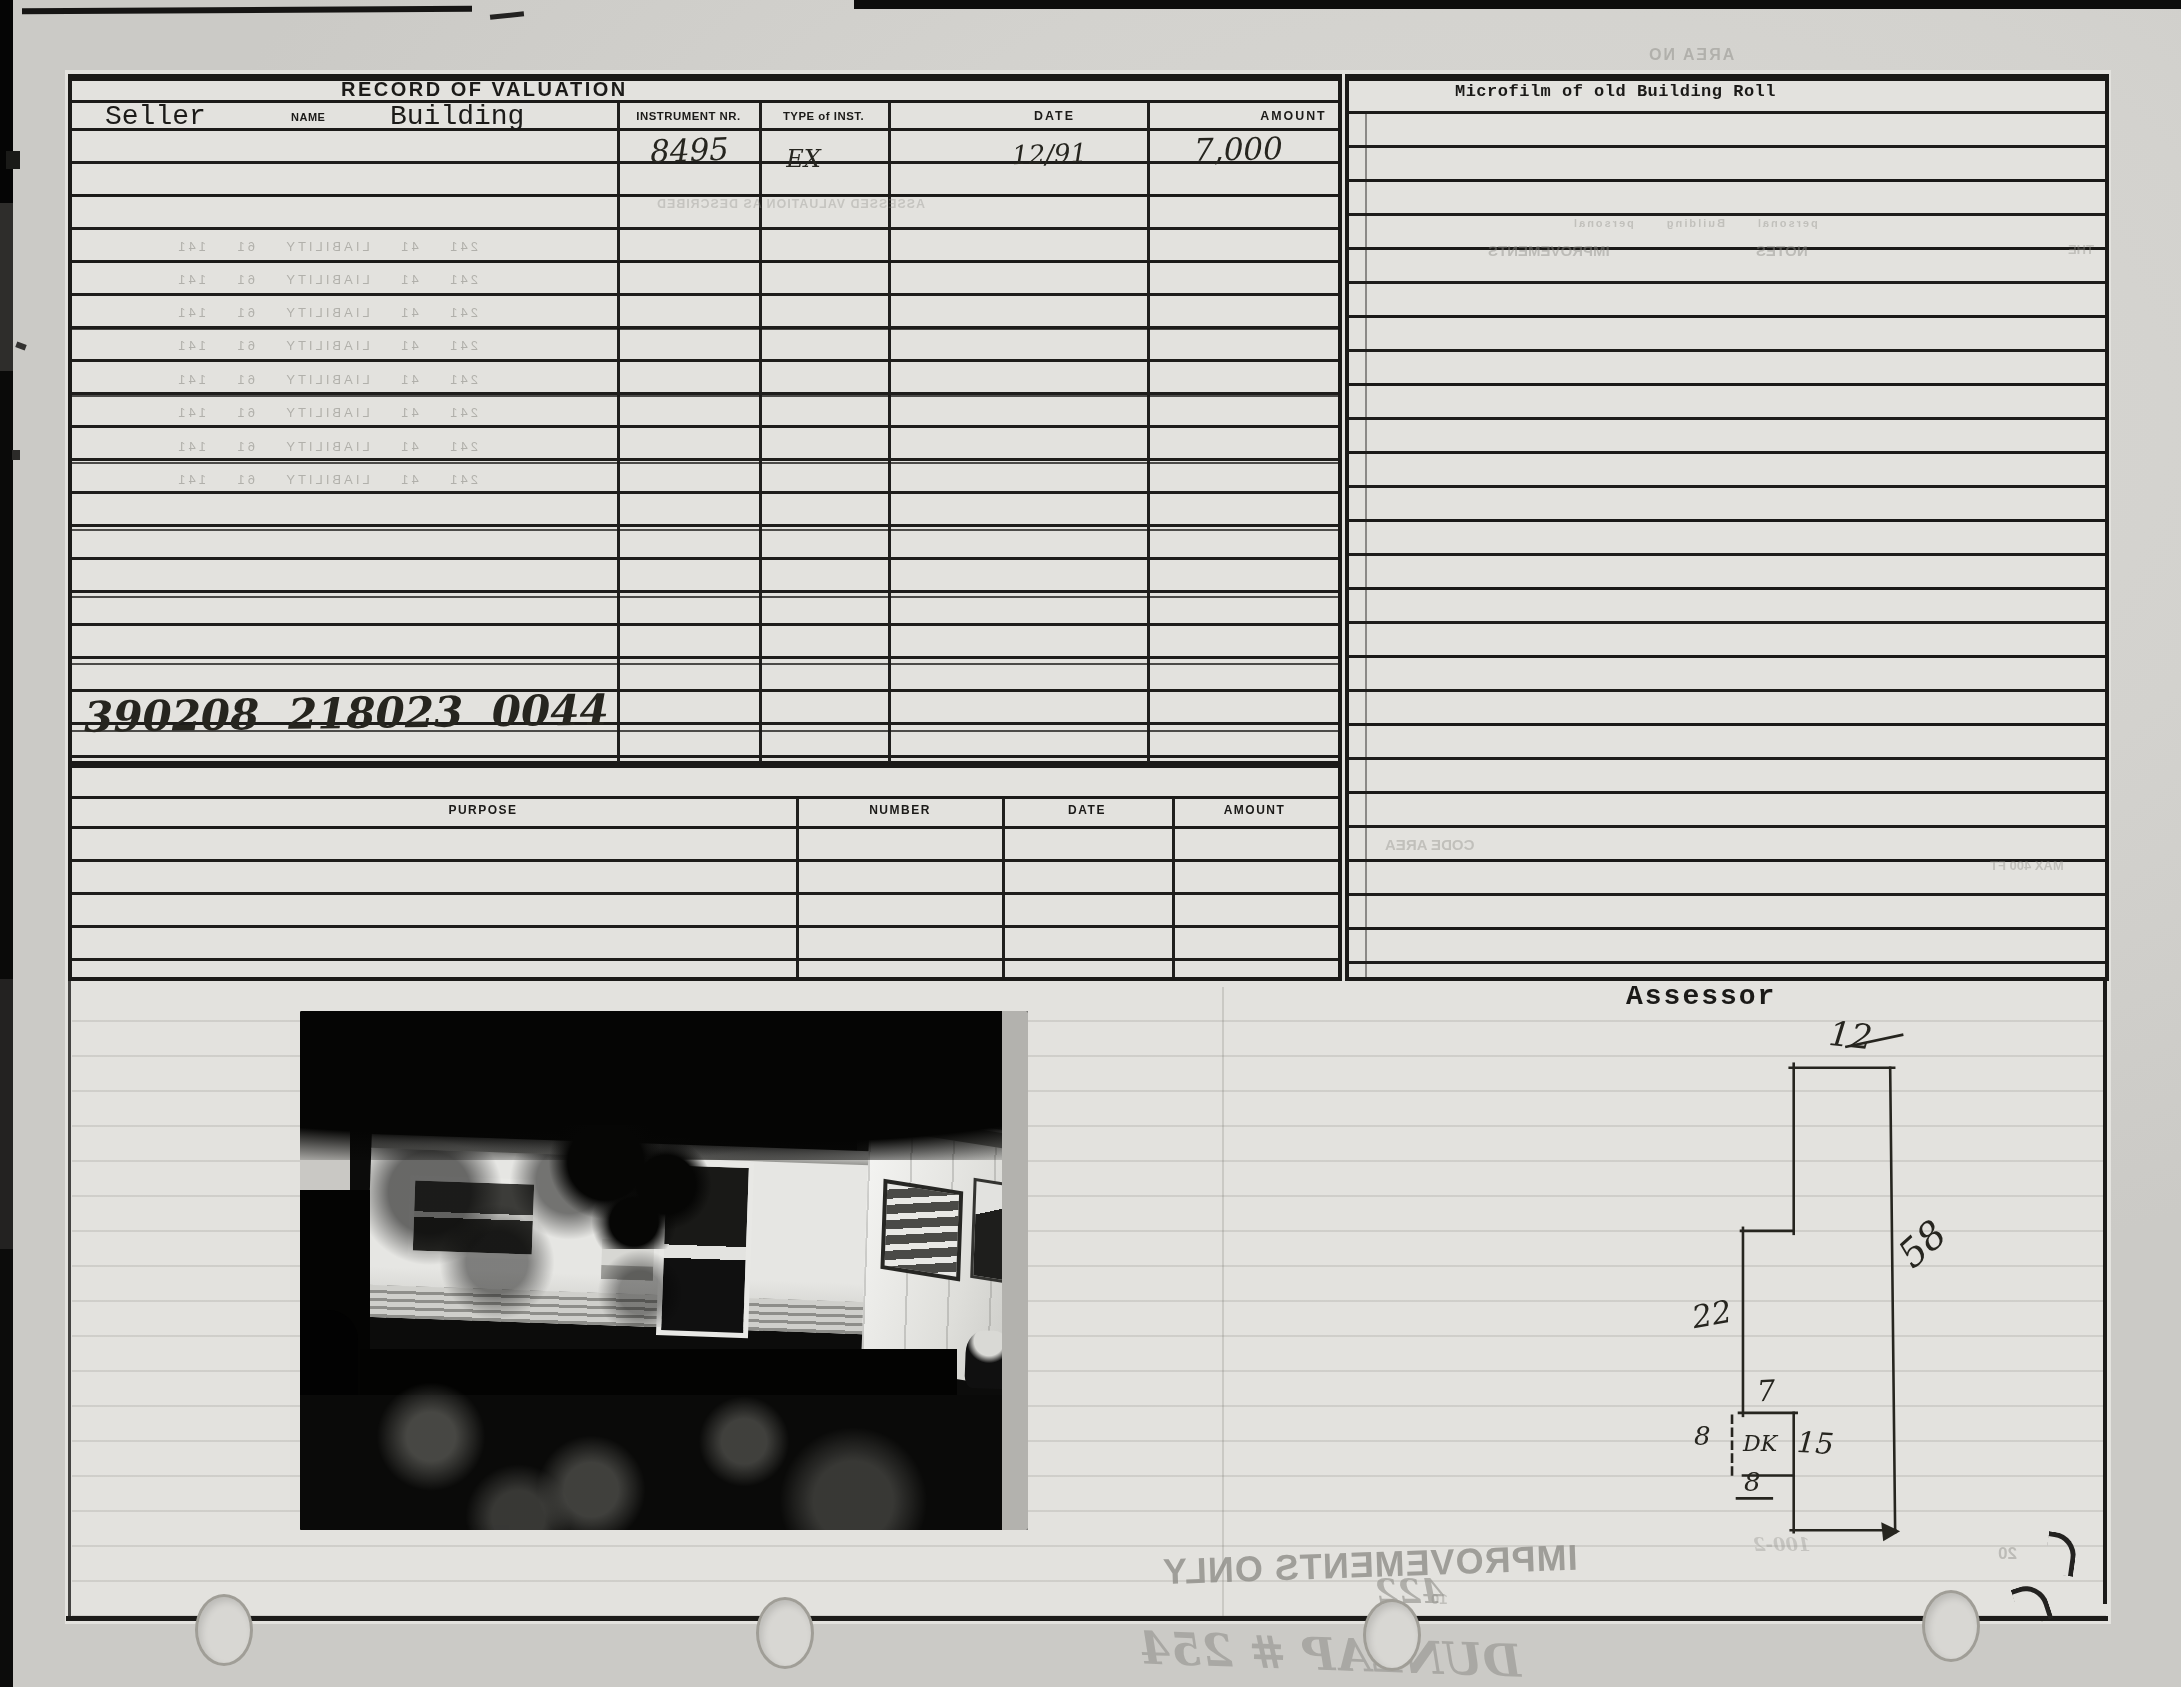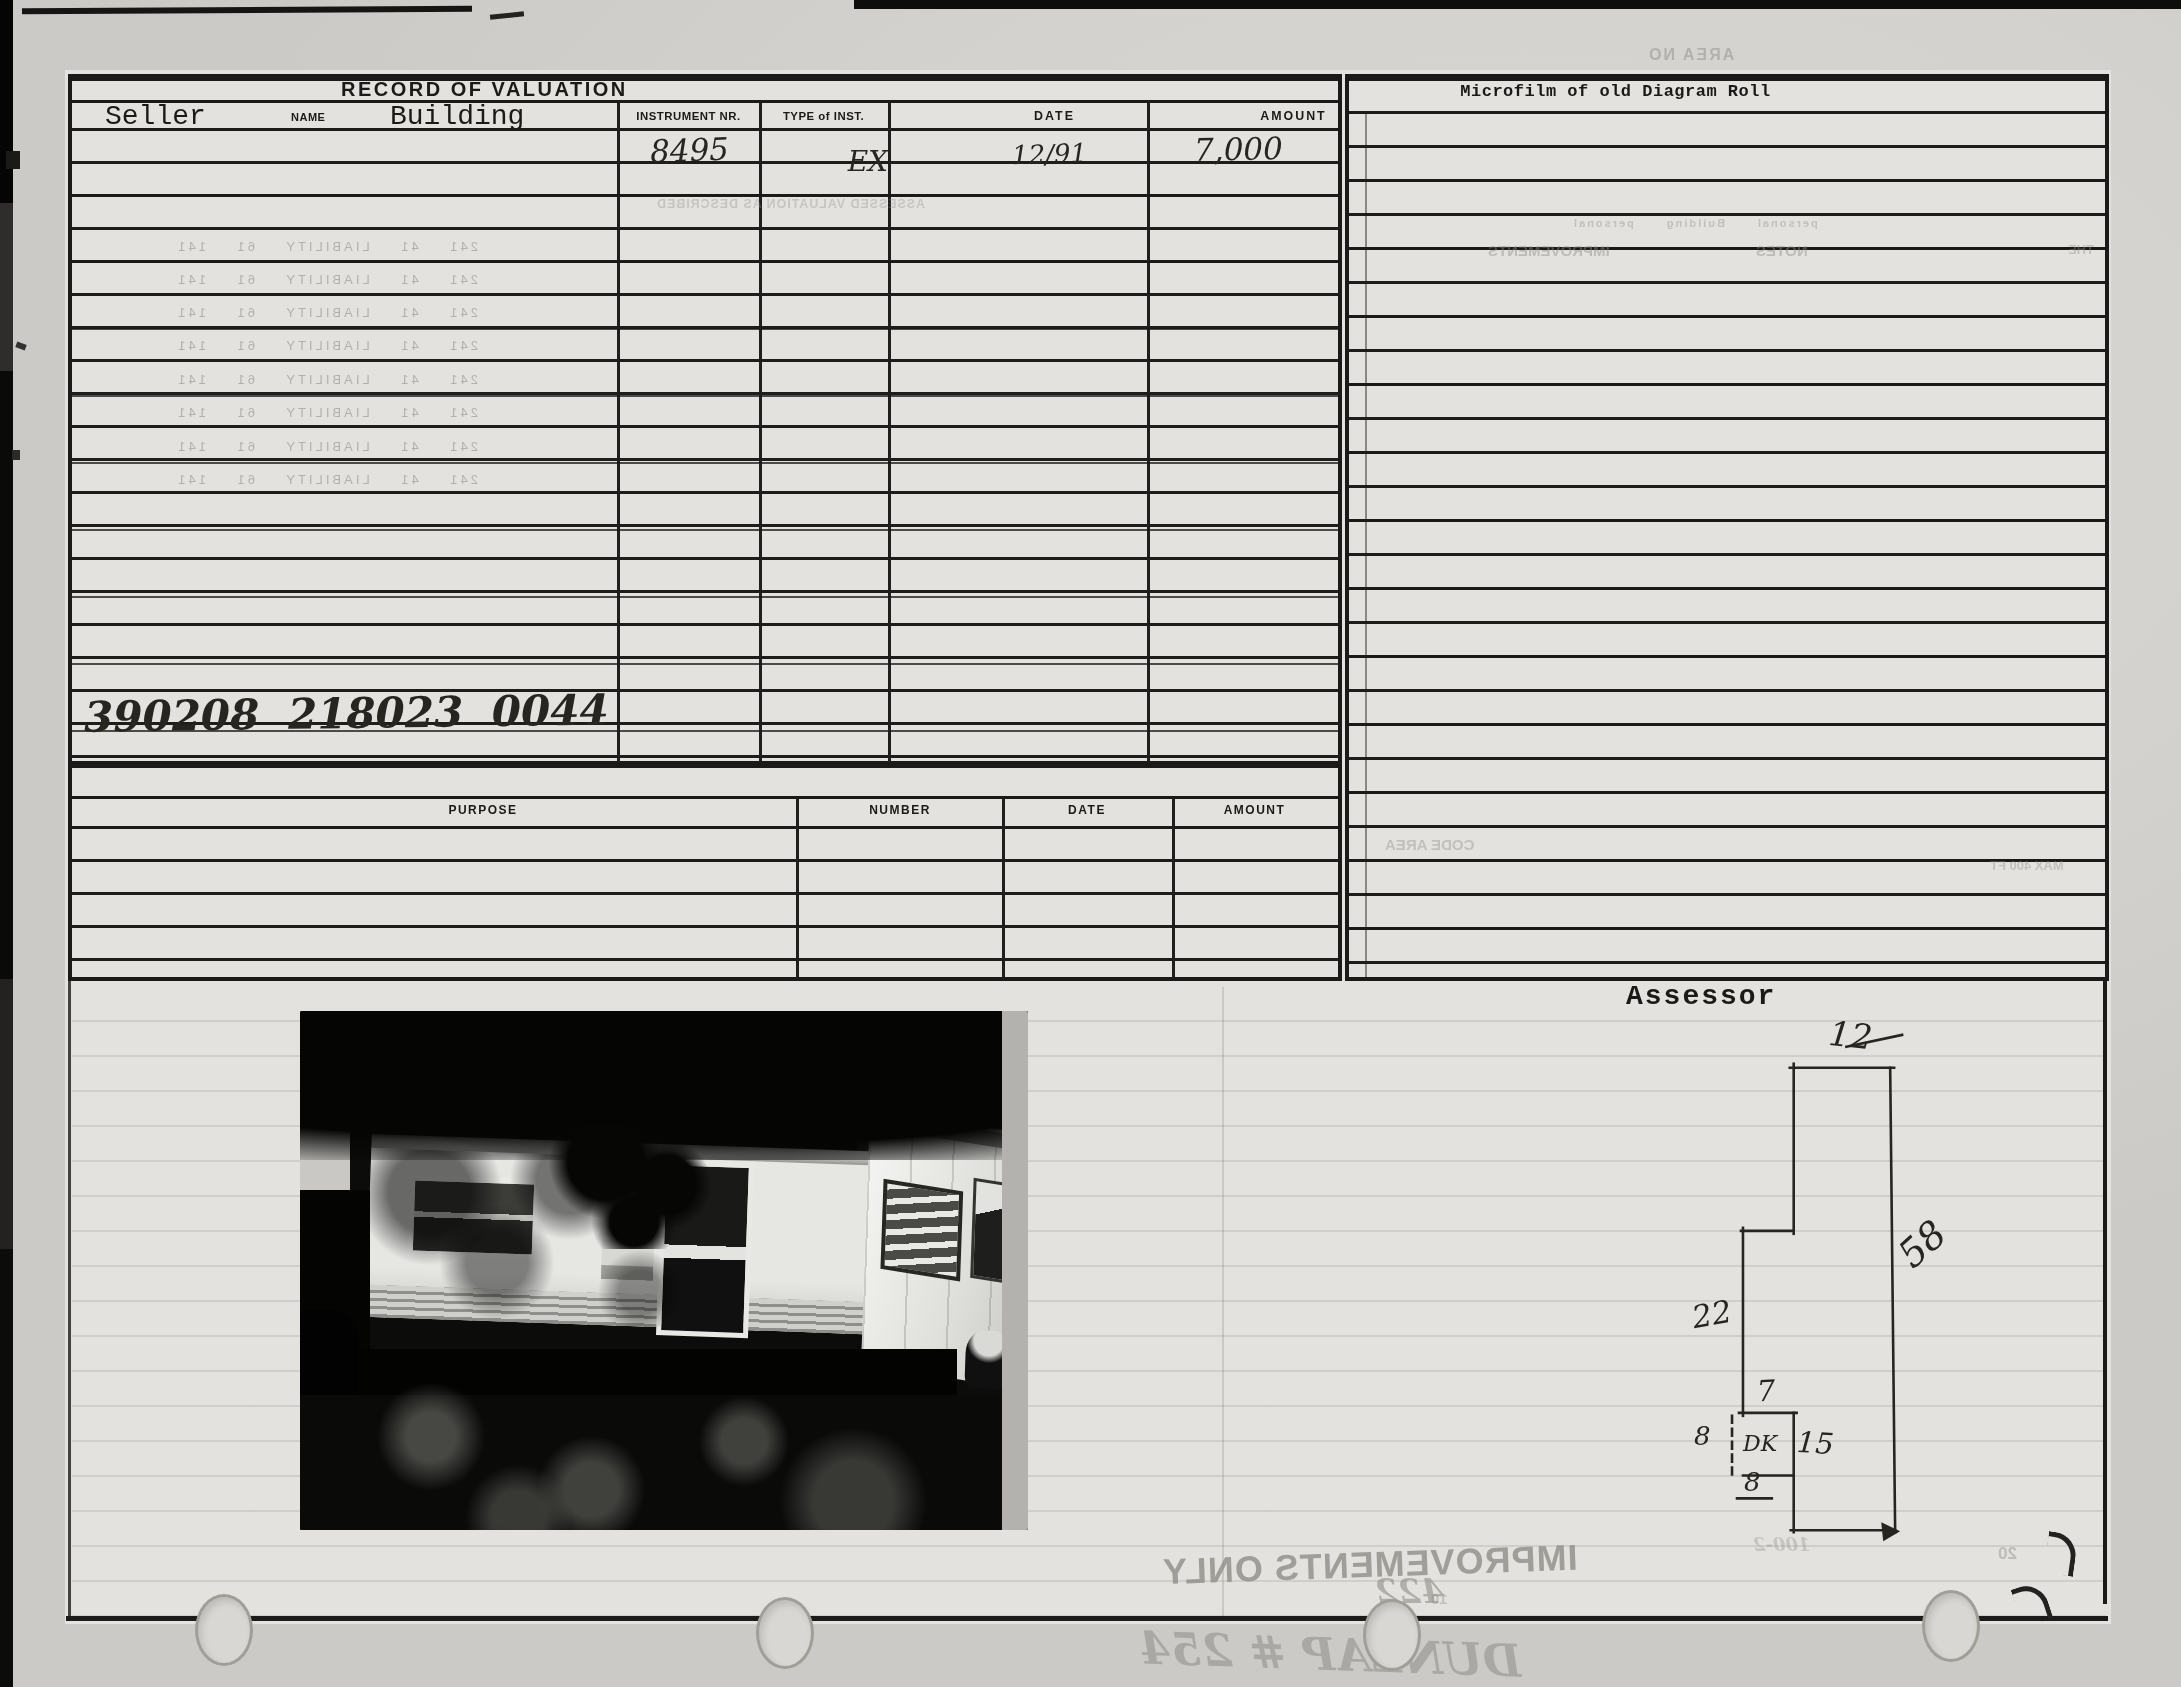--- a/index.html
+++ b/index.html
@@ -61,21 +61,21 @@
 
   <div class="abs vline" style="left:617px;top:103px;width:2.5px;height:659px;"></div>
   <div class="abs vline" style="left:759px;top:103px;width:2.5px;height:659px;"></div>
   <div class="abs vline" style="left:888px;top:103px;width:2.5px;height:659px;"></div>
   <div class="abs vline" style="left:1147px;top:103px;width:2.5px;height:659px;"></div>
 
   <div class="abs rows-ot" style="left:72px;top:131px;width:1266px;height:631px;"></div>
   <div class="abs rows-ot2" style="left:72px;top:131px;width:1266px;height:631px;"></div>
 
   <div class="abs hand ctr" style="left:625px;top:132px;width:129px;font-size:31px;transform:rotate(-2deg);">8495</div>
-  <div class="abs hand ctr" style="left:759px;top:145px;width:129px;font-size:28px;text-align:right;">EX</div>
+  <div class="abs hand ctr" style="left:739px;top:145px;width:129px;font-size:24px;">EX</div>
   <div class="abs hand ctr" style="left:985px;top:139px;width:129px;font-size:26px;transform:rotate(-2deg);">12/91</div>
   <div class="abs hand ctr" style="left:1159px;top:131px;width:159px;font-size:31px;transform:rotate(-1deg);">7,000</div>
 
   <div class="abs ghost" style="left:587px;top:197px;width:338px;font-size:12.4px;opacity:.35;letter-spacing:1px;">ASSESSED VALUATION AS DESCRIBED</div>
   <div class="grow" style="top:239px;">241 41 LIABILITY 61 141</div>
   <div class="grow" style="top:272px;">241 41 LIABILITY 61 141</div>
   <div class="grow" style="top:305px;">241 41 LIABILITY 61 141</div>
   <div class="grow" style="top:338px;">241 41 LIABILITY 61 141</div>
   <div class="grow" style="top:372px;">241 41 LIABILITY 61 141</div>
   <div class="grow" style="top:405px;">241 41 LIABILITY 61 141</div>
@@ -90,21 +90,21 @@
   <div class="abs lbl ctr" style="left:798px;top:803px;width:204px;font-size:12px;letter-spacing:1.5px;">NUMBER</div>
   <div class="abs lbl ctr" style="left:1004px;top:803px;width:166px;font-size:12px;letter-spacing:1.5px;">DATE</div>
   <div class="abs lbl ctr" style="left:1172px;top:803px;width:165px;font-size:12px;letter-spacing:1.5px;">AMOUNT</div>
   <div class="abs hline" style="left:72px;top:826px;width:1266px;height:3px;"></div>
   <div class="abs vline" style="left:796px;top:798px;width:2.5px;height:179px;"></div>
   <div class="abs vline" style="left:1002px;top:798px;width:2.5px;height:179px;"></div>
   <div class="abs vline" style="left:1172px;top:798px;width:2.5px;height:179px;"></div>
   <div class="abs rows-ot" style="left:72px;top:829px;width:1266px;height:148px;"></div>
 
   <div class="abs frame" style="left:1345px;top:74px;width:764px;height:907px;border-top-width:7px;"></div>
-  <div class="abs mono ctr" style="left:1349px;top:82px;width:756px;font-size:17px;font-weight:bold;padding-right:223px;box-sizing:border-box;letter-spacing:0.5px;">Microfilm of old Diagram Roll</div>
+  <div class="abs mono ctr" style="left:1349px;top:82px;width:756px;font-size:17px;font-weight:bold;padding-right:223px;box-sizing:border-box;letter-spacing:0.5px;">Microfilm of old Building Roll</div>
   <div class="abs hline" style="left:1349px;top:111px;width:756px;height:3px;"></div>
   <div class="abs rows-mt" style="left:1349px;top:114px;width:756px;height:863px;"></div>
   <div class="abs rows-mt2" style="left:1349px;top:114px;width:756px;height:863px;"></div>
   <div class="abs" style="left:1365px;top:114px;width:2px;height:863px;background:rgba(30,29,27,.45);"></div>
 
   <div class="abs ghost" style="left:1572px;top:217px;font-size:11px;opacity:.4;letter-spacing:2px;word-spacing:26px;">personal Building personal</div>
   <div class="abs ghost" style="left:1488px;top:242px;font-size:15px;opacity:.45;">IMPROVEMENTS</div>
   <div class="abs ghost" style="left:1756px;top:242px;font-size:15px;opacity:.45;">NOTES</div>
   <div class="abs ghost" style="left:2068px;top:242px;font-size:13px;opacity:.4;">THE</div>
   <div class="abs ghost" style="left:1385px;top:836px;font-size:15px;opacity:.4;">CODE AREA</div>

